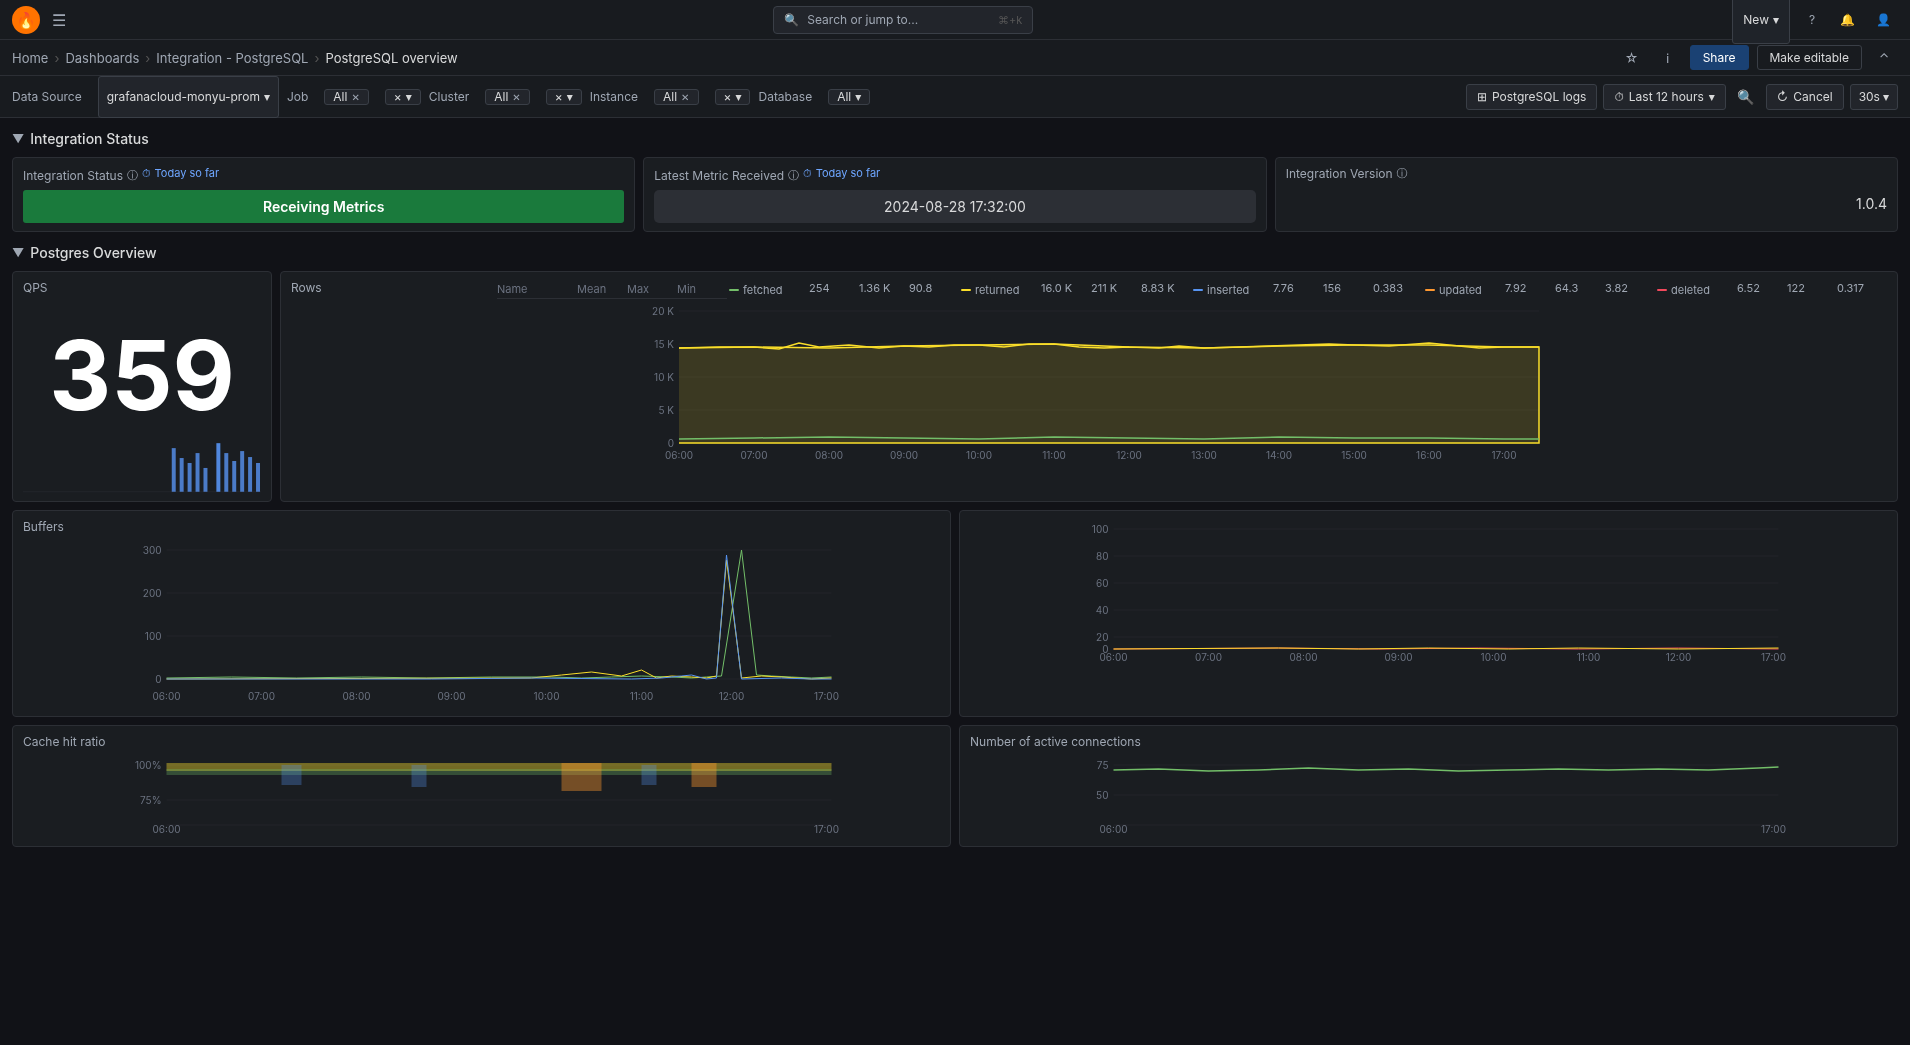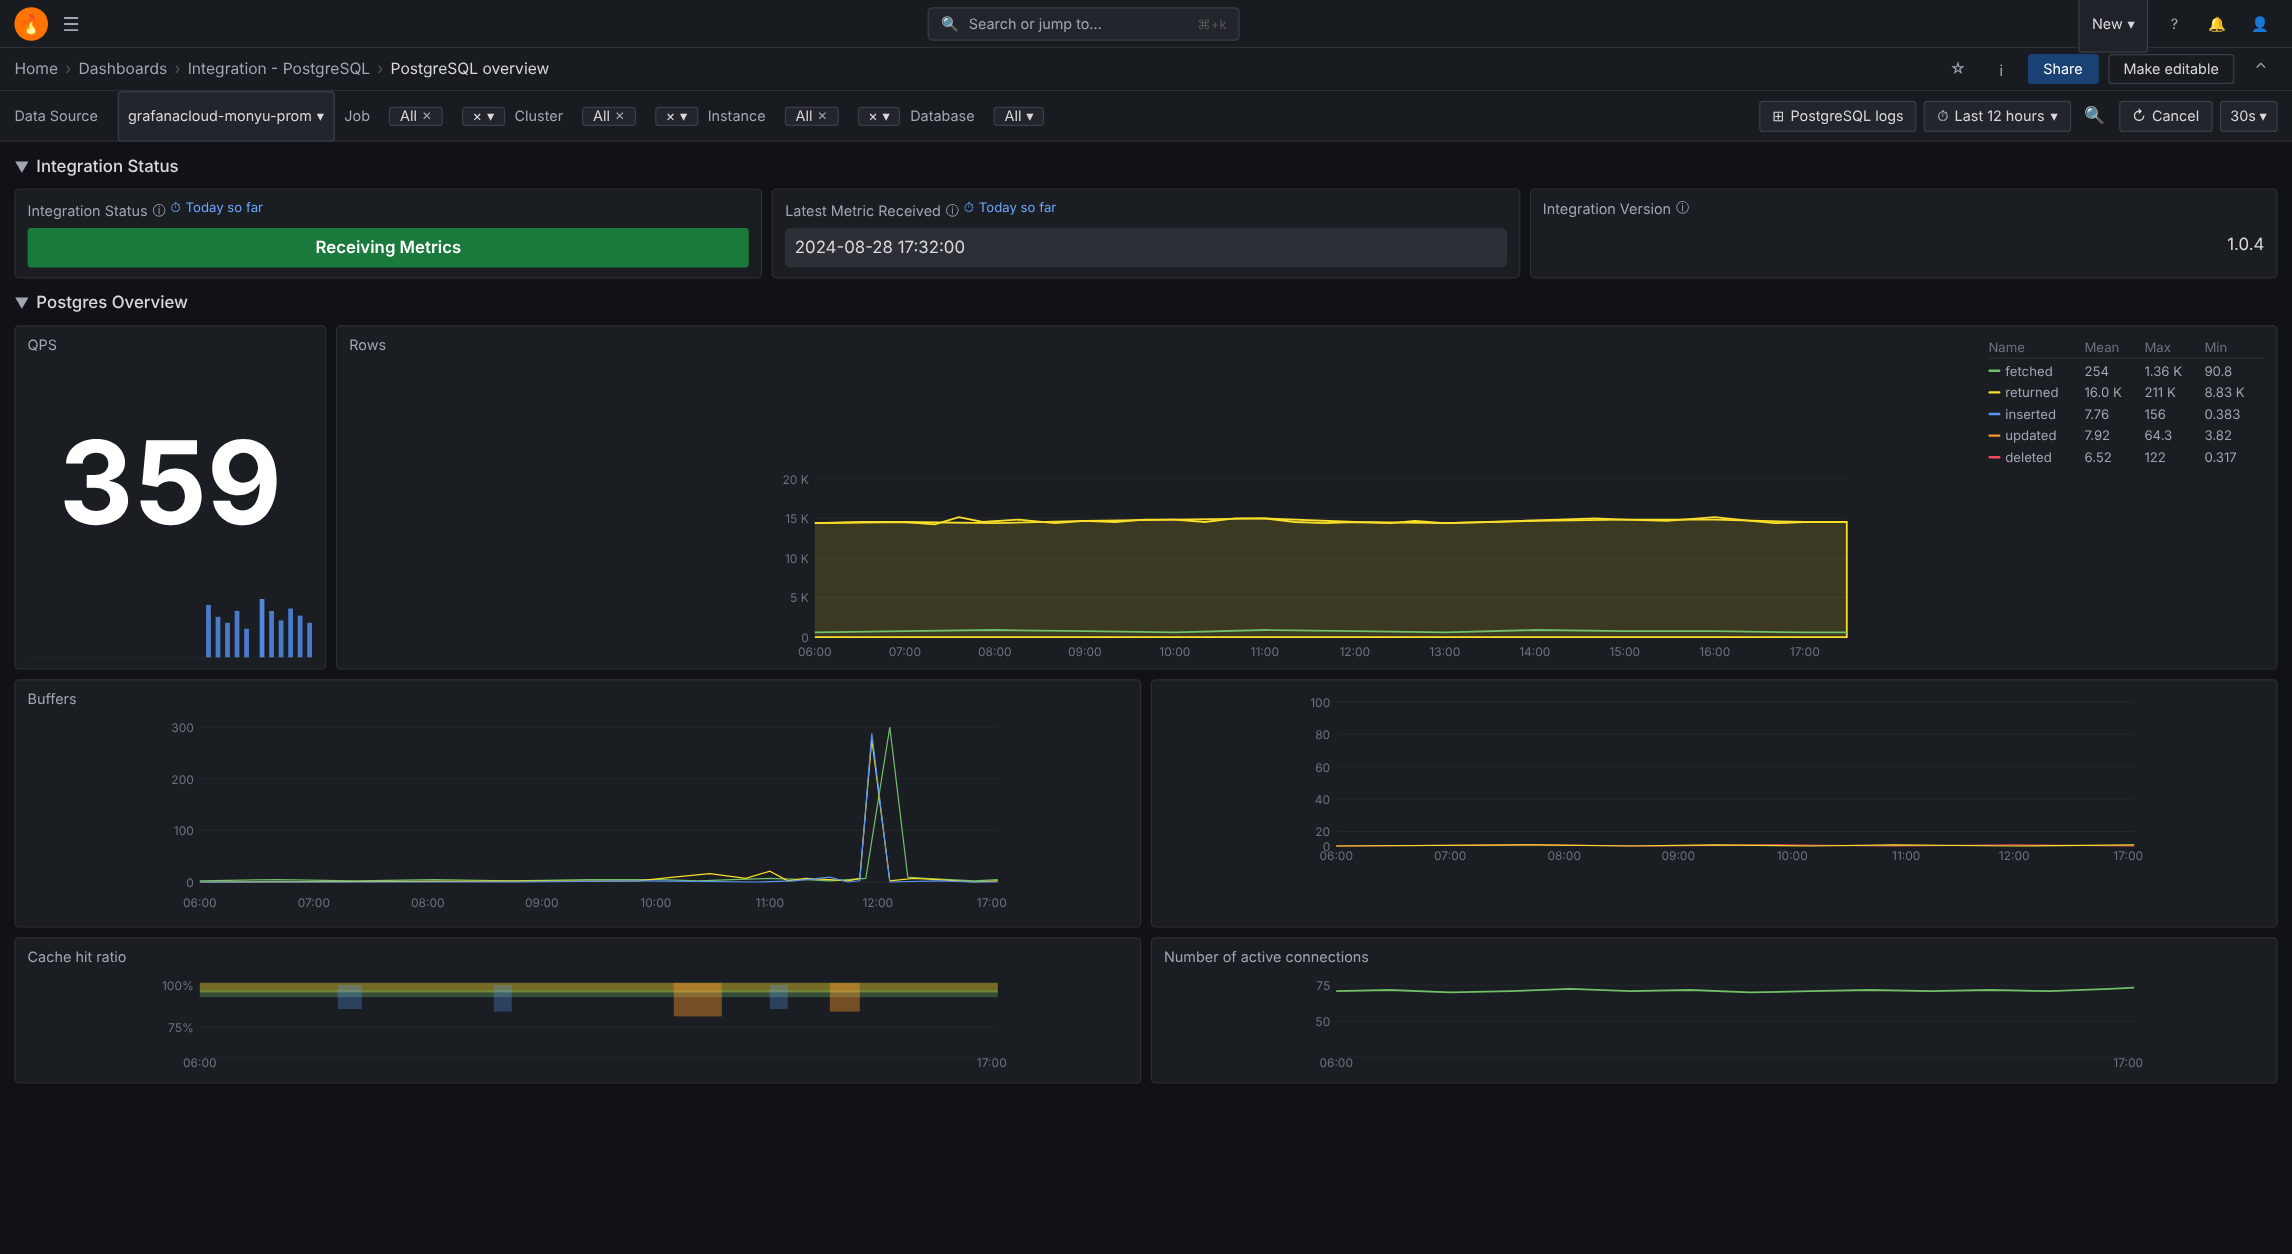--- a/index.html
+++ b/index.html
@@ -160,21 +160,21 @@
       font-size: 11px; color: #6ea6ff; display: flex; align-items: center; gap: 4px; margin-bottom: 4px;
     }
     .status-green {
       background: #1a7a3c;
       color: #fff; font-size: 14px; font-weight: 600;
       text-align: center; padding: 8px; border-radius: 3px;
     }
     .metric-date {
       background: #2c2f35;
       color: #d8d9da; font-size: 14px;
-      padding: 8px; border-radius: 5px;
+      text-align: center; padding: 8px; border-radius: 5px;
     }
     .version-text {
       color: #d8d9da; font-size: 14px; text-align: right; padding: 8px 0;
     }
     .info-icon { color: #9fa7b3; font-size: 11px; cursor: pointer; }
 
     
     .postgres-grid {
       display: grid;
       grid-template-columns: 260px 1fr;
@@ -228,21 +228,21 @@
     }
     .legend-item {
       display: flex; align-items: center; gap: 4px; font-size: 11px; color: #9fa7b3;
     }
     .legend-dot {
       width: 10px; height: 2px; border-radius: 1px;
     }
 
     
     .rows-legend {
-      display: flex; flex-direction: column; gap: 2px; font-size: 11px;
+      display: flex; flex-direction: row; gap: 2px; font-size: 11px;
     }
     .rows-legend-header {
       display: grid; grid-template-columns: 80px 50px 50px 50px;
       color: #6b7280; padding: 2px 0; border-bottom: 1px solid #2c2f35;
     }
     .rows-legend-row {
       display: grid; grid-template-columns: 80px 50px 50px 50px;
       color: #9fa7b3; padding: 1px 0;
     }
     .rows-legend-color {

